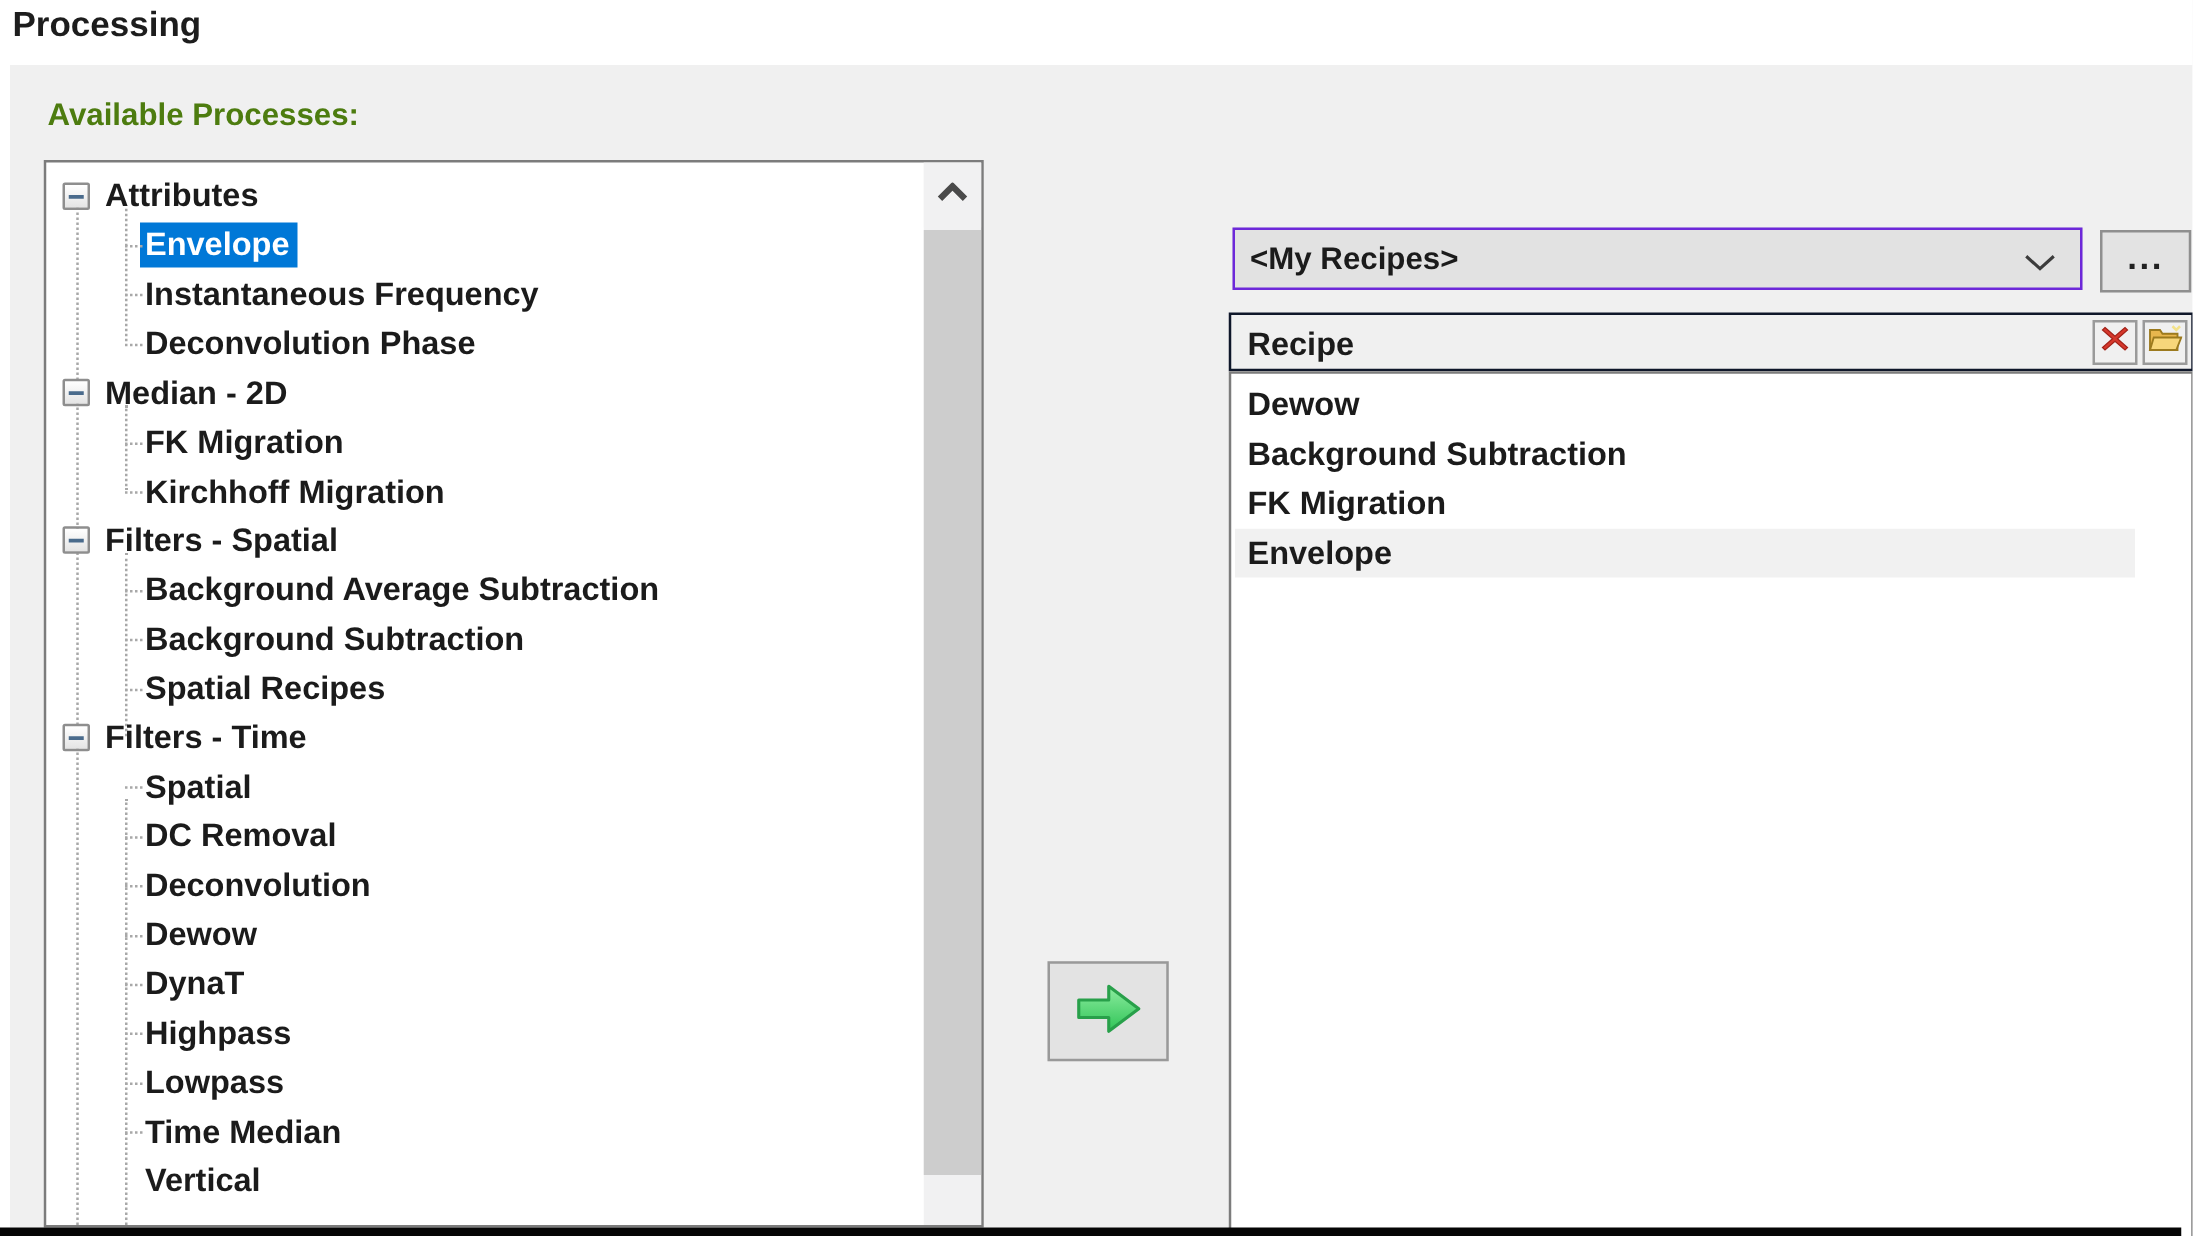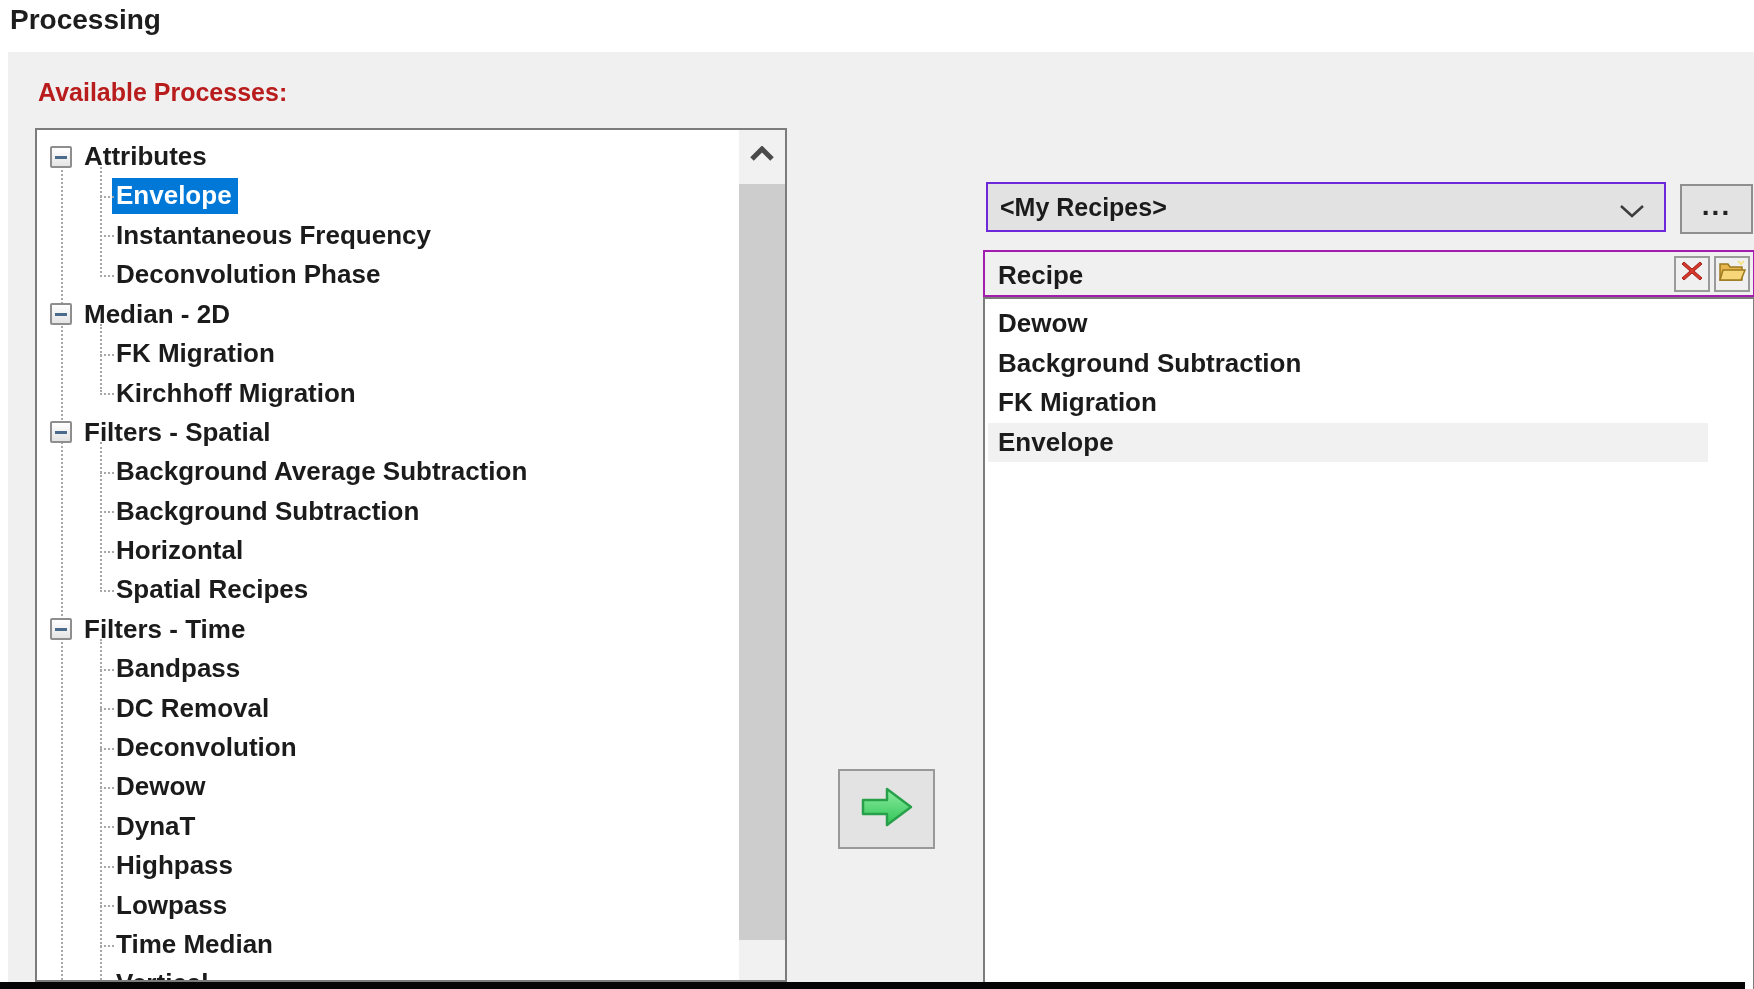--- a/index.html
+++ b/index.html
@@ -6,21 +6,21 @@
   html,body { width:1754px; height:989px; background:#ffffff; overflow:hidden;
               font-family:"Liberation Sans", sans-serif; color:#1b1b1b; }
   .abs { position:absolute; }
 
   #stage { position:relative; width:1754px; height:989px;font-weight:bold; }
 
   .page-title { left:10px; top:4px; font-size:28px; color:#1d1d1d; }
 
   .panel { left:8px; top:52px; width:1746px; height:930px; background:#f0f0f0; }
 
-  .section-label { left:30px; top:26px; font-size:25px; color:#b91c1c; }
+  .section-label { left:30px; top:26px; font-size:25px; color:#4d7c0f; }
 
   
   .tree-box { left:27px; top:76px; width:752px; height:854px; background:#ffffff;
               border:2px solid #7c7c7c; overflow:hidden; }
   .tree-inner { position:relative; width:702px; height:100%; overflow:hidden; }
   .vguide { position:absolute; width:0; border-left:2px dotted #a8a8a8; }
   .g-root { left:24px; top:28px; height:822px; }
   .g1 { left:63px; top:37px;  height:106px; }
   .g2 { left:63px; top:194px; height:68px; }
   .g3 { left:63px; top:312px; height:147px; }
@@ -47,21 +47,21 @@
 
   
   .dropdown { left:978px; top:130px; width:680px; height:50px; background:#e2e2e2;
               border:2px solid #6d28d9; display:flex; align-items:center;
               font-size:25px; padding-left:12px; }
   .dd-chevron { position:absolute; right:18px; top:13px; }
   .more-btn { left:1672px; top:132px; width:73px; height:50px; background:#e3e3e3;
               border:2px solid #8f8f8f; font-size:28px; text-align:center; line-height:40px;
               letter-spacing:2px; color:#222; }
   .recipe-header { left:975px; top:198px; width:772px; height:47px; background:#f0f0f0;
-                   border:2px solid #a21caf; font-size:26px; }
+                   border:2px solid #0f172a; font-size:26px; }
   .recipe-header .hlabel { position:absolute; left:13px; top:8px; }
   .mini-btn { position:absolute; top:4px; width:36px; height:36px; background:#f0f0f0;
               border:2px solid #9a9a9a; display:flex; align-items:center; justify-content:center; }
   .del-btn { left:689px; }
   .folder-btn { left:729px; }
 
   .recipe-list { left:975px; top:245px; width:772px; height:737px; background:#ffffff;
                  border:2px solid #7c7c7c; overflow:hidden; }
   .recipe-rows { position:absolute; left:0; top:5px; width:100%; }
   .rrow { height:39.5px; display:flex; align-items:center; padding-left:13px; font-size:26px; width:100%; }
@@ -129,35 +129,31 @@
             <div class="trow lvl1">
               <span class="stub"></span>
               <span class="tlabel">Background Average Subtraction</span>
             </div>
             <div class="trow lvl1">
               <span class="stub"></span>
               <span class="tlabel">Background Subtraction</span>
             </div>
             <div class="trow lvl1">
               <span class="stub"></span>
-              <span class="tlabel">Horizontal</span>
-            </div>
-            <div class="trow lvl1">
-              <span class="stub"></span>
               <span class="tlabel">Spatial Recipes</span>
             </div>
             <div class="trow lvl0">
               <span class="expbox">
                 <span class="minus"></span>
               </span>
               <span class="tlabel">Filters - Time</span>
             </div>
             <div class="trow lvl1">
               <span class="stub"></span>
-              <span class="tlabel">Bandpass</span>
+              <span class="tlabel">Spatial</span>
             </div>
             <div class="trow lvl1">
               <span class="stub"></span>
               <span class="tlabel">DC Removal</span>
             </div>
             <div class="trow lvl1">
               <span class="stub"></span>
               <span class="tlabel">Deconvolution</span>
             </div>
             <div class="trow lvl1">

